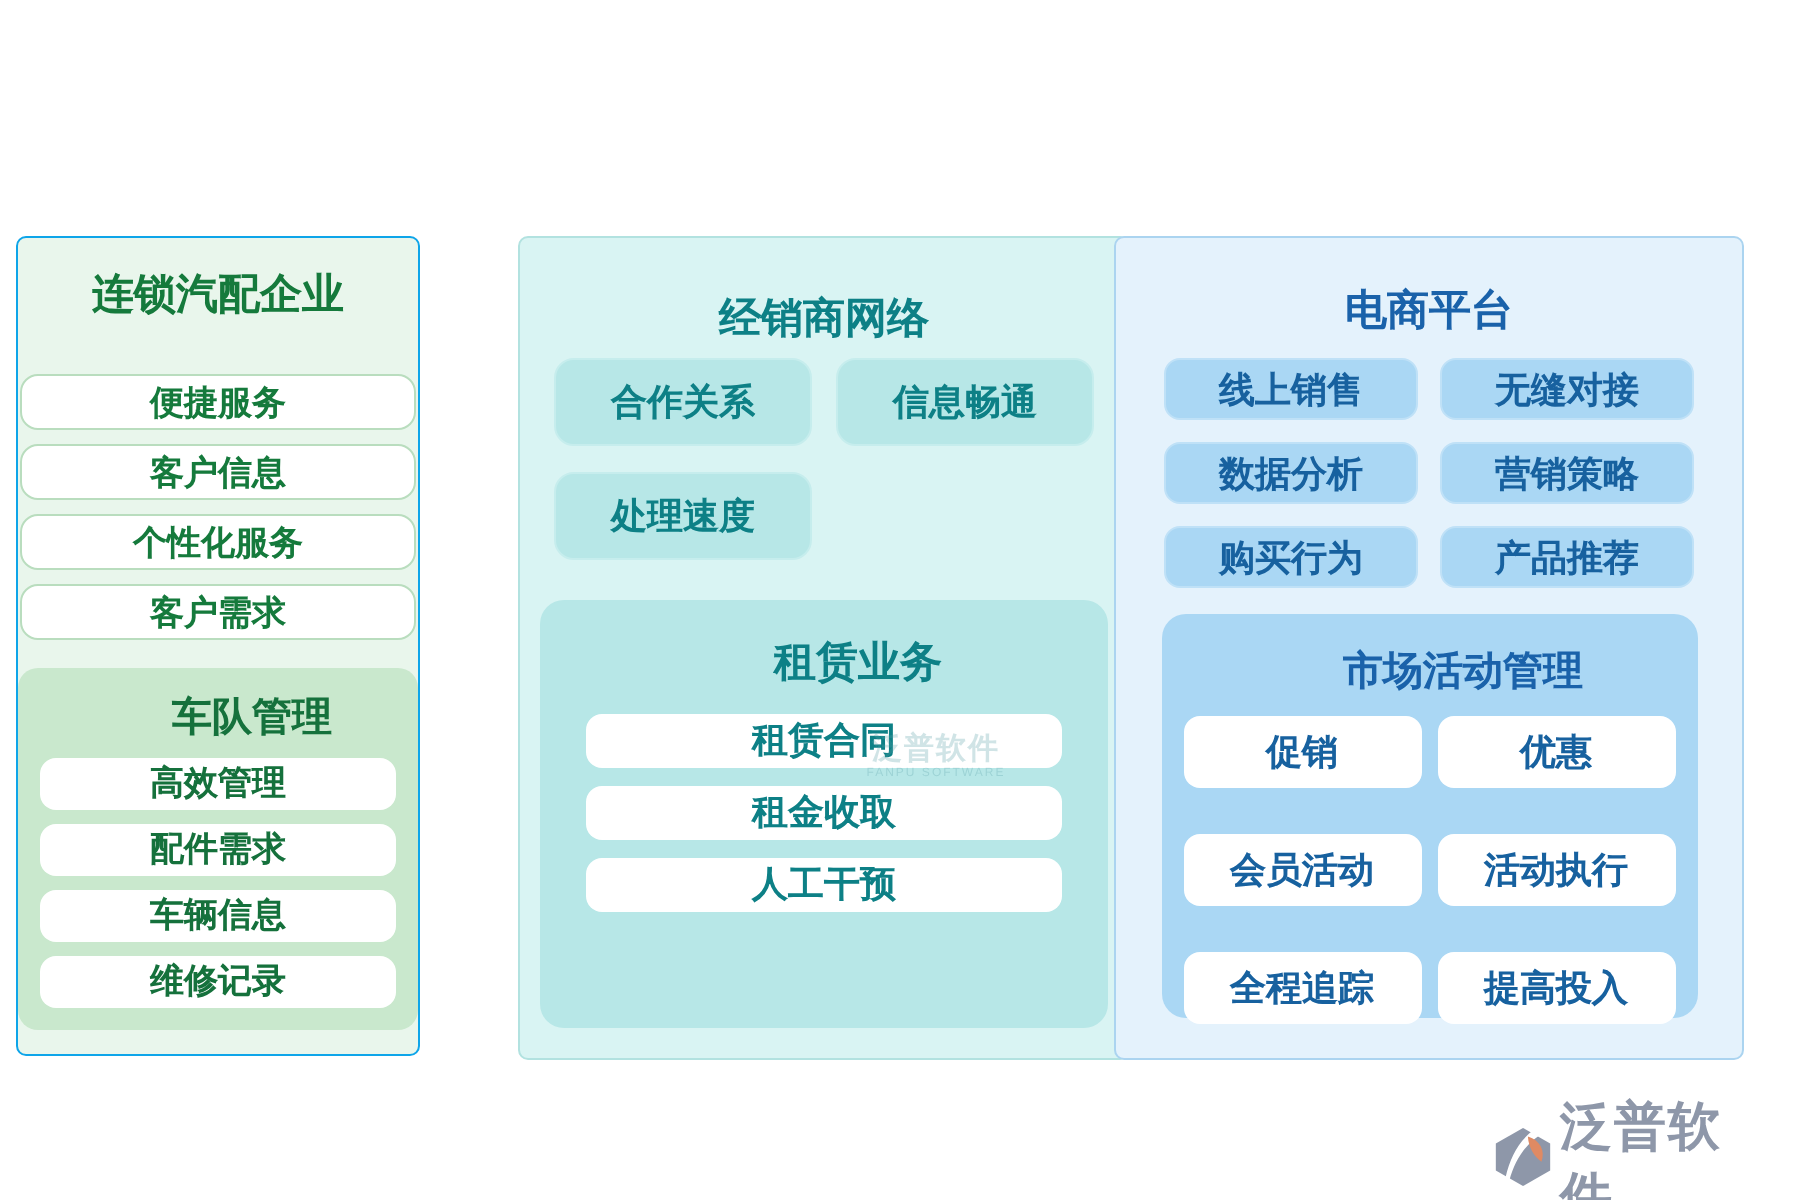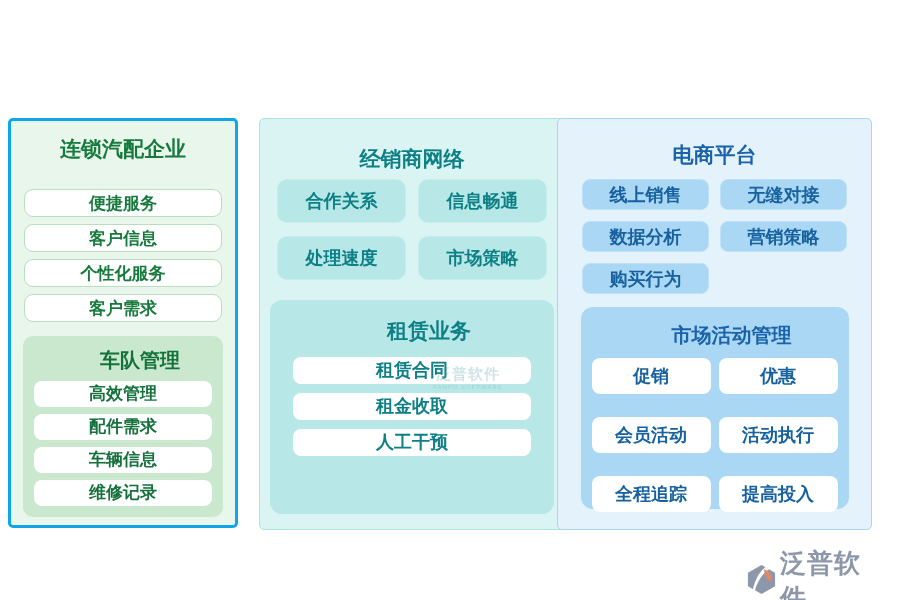--- a/index.html
+++ b/index.html
@@ -11,21 +11,21 @@
     font-size:36px; font-weight:bold; color:#141414; letter-spacing:2px; }
 
   .panel { position:absolute; top:118px; border-radius:5px; }
   .panel-header { text-align:center; font-weight:bold; }
   .chip { text-align:center; font-weight:bold; }
   .subpanel { margin-left:auto; margin-right:auto; }
   .subpanel-header { text-align:center; font-weight:bold;padding-left:34px; }
   .white-chip { background:#ffffff; text-align:center; font-weight:bold; }
 
   
-  .p-green { left:8px; width:230px; height:410px; background:#e9f6ec; border:3px solid #0ea5e9; }
+  .p-green { left:8px; width:202px; height:410px; background:#e9f6ec; border:1px solid #0ea5e9; }
   .p-green .panel-header { margin-top:14px; font-size:21px; color:#157a3c; }
   .p-green .chip { width:198px; height:28px; line-height:27px; margin:7px auto 0;
     background:#ffffff; border:1px solid #b9ddbe; border-radius:9px; font-size:17px; color:#157a3c; }
   .p-green .chip.first { margin-top:26px; }
   .p-green .subpanel { margin-top:14px; width:200px; height:181px; background:#c9e8cd; border-radius:10px; }
   .p-green .subpanel-header { padding-top:11px; font-size:20px; color:#15713c; }
   .p-green .white-chip { width:178px; height:26px; line-height:26px; margin:7px auto 0;
     border-radius:8px; font-size:17px; color:#15713c; }
 
   
@@ -85,21 +85,20 @@
       <div class="white-chip">维修记录</div>
     </div>
   </div>
 
   <div class="panel p-teal">
     <div class="panel-header">经销商网络</div>
     <div class="chip-grid">
       <div class="chip">合作关系</div>
       <div class="chip">信息畅通</div>
       <div class="chip">处理速度</div>
-      <div class="chip">市场策略</div>
     </div>
     <div class="subpanel">
       <div class="subpanel-header">租赁业务</div>
       <div class="white-chip first">租赁合同</div>
       <div class="white-chip">租金收取</div>
       <div class="white-chip">人工干预</div>
     </div>
     <div class="watermark">
       <span class="wm-main">泛普软件</span>
       <span class="wm-sub">FANPU SOFTWARE</span>
@@ -107,20 +106,21 @@
   </div>
 
   <div class="panel p-blue">
     <div class="panel-header">电商平台</div>
     <div class="chip-grid">
       <div class="chip">线上销售</div>
       <div class="chip">无缝对接</div>
       <div class="chip">数据分析</div>
       <div class="chip">营销策略</div>
       <div class="chip">购买行为</div>
+      <div class="chip">产品推荐</div>
     </div>
     <div class="subpanel">
       <div class="subpanel-header">市场活动管理</div>
       <div class="white-grid">
         <div class="white-chip">促销</div>
         <div class="white-chip">优惠</div>
         <div class="white-chip">会员活动</div>
         <div class="white-chip">活动执行</div>
         <div class="white-chip">全程追踪</div>
         <div class="white-chip">提高投入</div>

